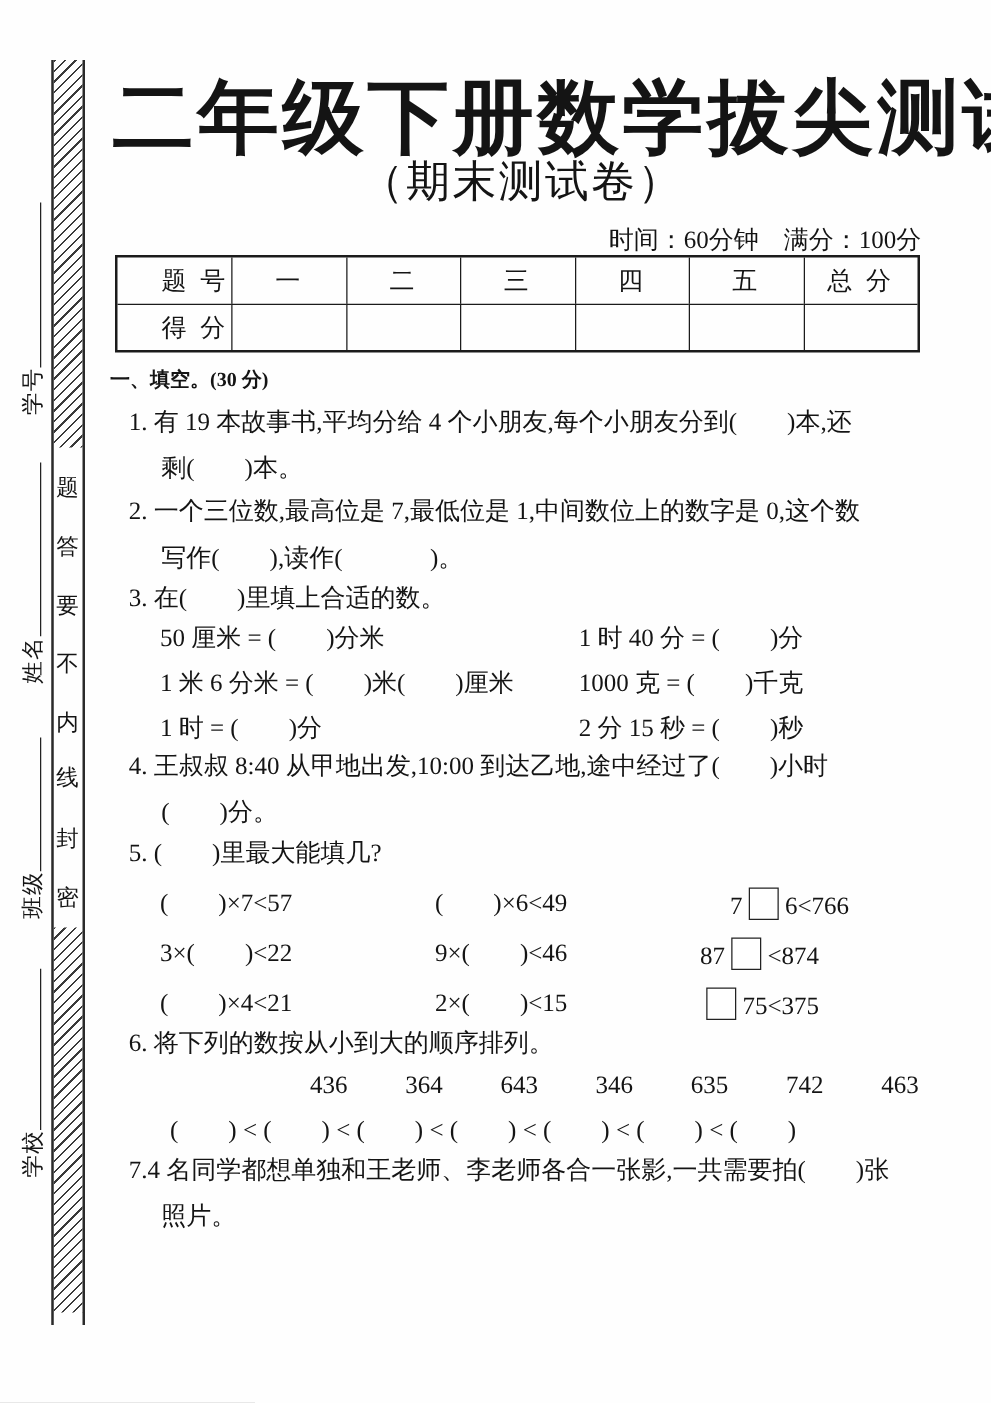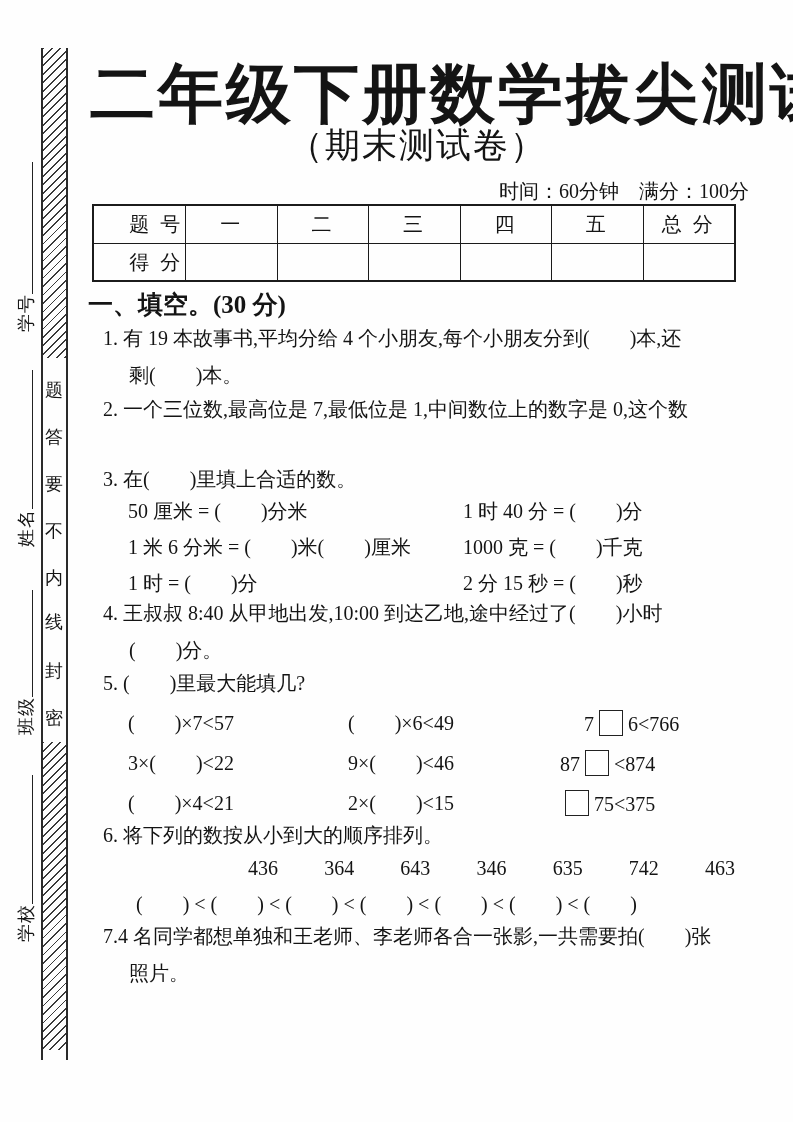--- a/index.html
+++ b/index.html
@@ -11,38 +11,38 @@
   
   .title{
     position:absolute;left:90px;top:50px;width:655px;text-align:right;
     font-size:65px;font-weight:bold;letter-spacing:3px;white-space:pre;
   }
   .subtitle{
     position:absolute;left:90px;top:122px;width:655px;text-align:center;
     font-size:35px;letter-spacing:2px;white-space:pre;
   }
   .meta{
-    position:absolute;right:44px;top:178px;font-size:20px;white-space:pre;margin-left:24px;
+    position:absolute;right:56px;top:178px;font-size:20px;white-space:pre;margin-left:24px;
   }
   
   .st{
     position:absolute;left:92px;top:204px;width:644px;
     display:grid;grid-template-columns:repeat(7,1fr);grid-auto-rows:37px;
     border:2.2px solid #1b1b1b;box-sizing:border-box;
   }
   .st-cell{
     display:flex;align-items:center;justify-content:center;
     font-size:20px;letter-spacing:3px;
     border-left:1.5px solid #1b1b1b;border-top:1.5px solid #1b1b1b;
   }
   .st-cell:nth-child(7n+1){border-left:none;padding-left:33px;}
   .st-cell:nth-child(-n+7){border-top:none;}
   
   .tl{position:absolute;white-space:pre;font-size:20px;line-height:26px;}
-  .heading{font-weight:bold;font-size:25px;}
+  .heading{font-weight:bold;font-size:16px;}
   .box{
     display:inline-block;width:22px;height:24px;border:1.7px solid #222;
     vertical-align:-5px;margin:0 5px;background:#fff;
   }
   .nums{
     position:absolute;left:248px;top:857px;width:487px;
     display:flex;justify-content:space-between;font-size:20px;
   }
   .footer{
     position:absolute;left:0;top:1052px;width:100%;text-align:center;
@@ -121,20 +121,21 @@
     <div class="st-cell"></div>
     <div class="st-cell"></div>
   </div>
 
   <div class="tl heading" style="left:88px;top:292px">一、填空。(30 分)</div>
 
   <div class="tl" style="left:103px;top:325px">1. 有 19 本故事书,平均分给 4 个小朋友,每个小朋友分到(        )本,还</div>
   <div class="tl" style="left:129px;top:362px">剩(        )本。</div>
 
   <div class="tl" style="left:103px;top:396px">2. 一个三位数,最高位是 7,最低位是 1,中间数位上的数字是 0,这个数</div>
+  <div class="tl" style="left:129px;top:434px">写作(        ),读作(              )。</div>
 
   <div class="tl" style="left:103px;top:466px">3. 在(        )里填上合适的数。</div>
   <div class="tl" style="left:128px;top:498px">50 厘米 = (        )分米</div>
   <div class="tl" style="left:463px;top:498px">1 时 40 分 = (        )分</div>
   <div class="tl" style="left:128px;top:534px">1 米 6 分米 = (        )米(        )厘米</div>
   <div class="tl" style="left:463px;top:534px">1000 克 = (        )千克</div>
   <div class="tl" style="left:128px;top:570px">1 时 = (        )分</div>
   <div class="tl" style="left:463px;top:570px">2 分 15 秒 = (        )秒</div>
 
   <div class="tl" style="left:103px;top:600px">4. 王叔叔 8:40 从甲地出发,10:00 到达乙地,途中经过了(        )小时</div>

